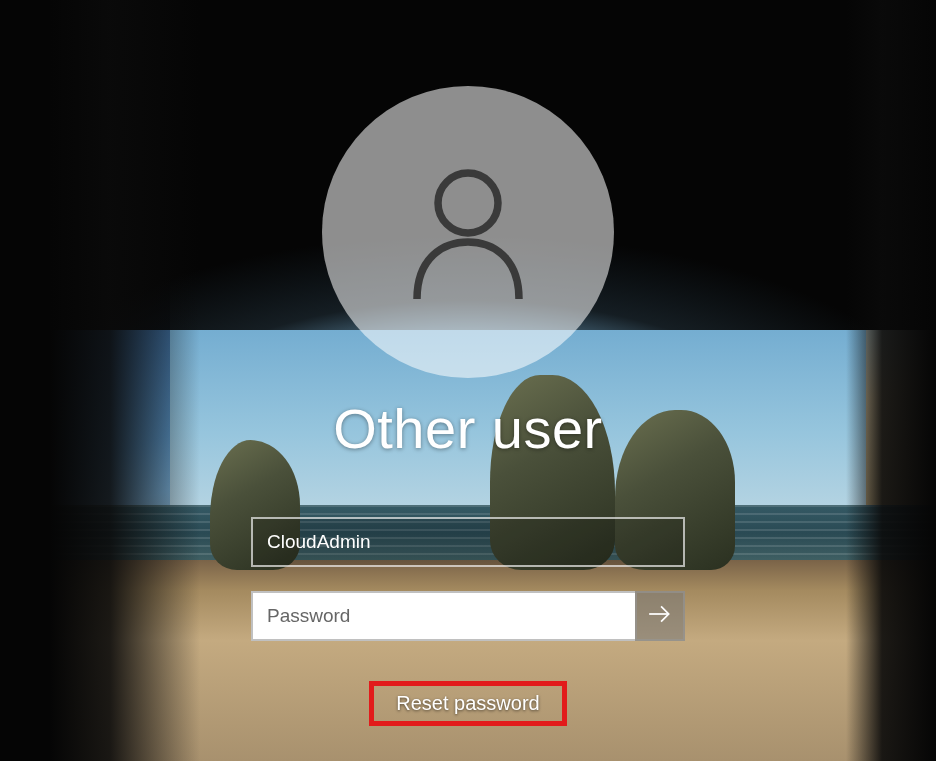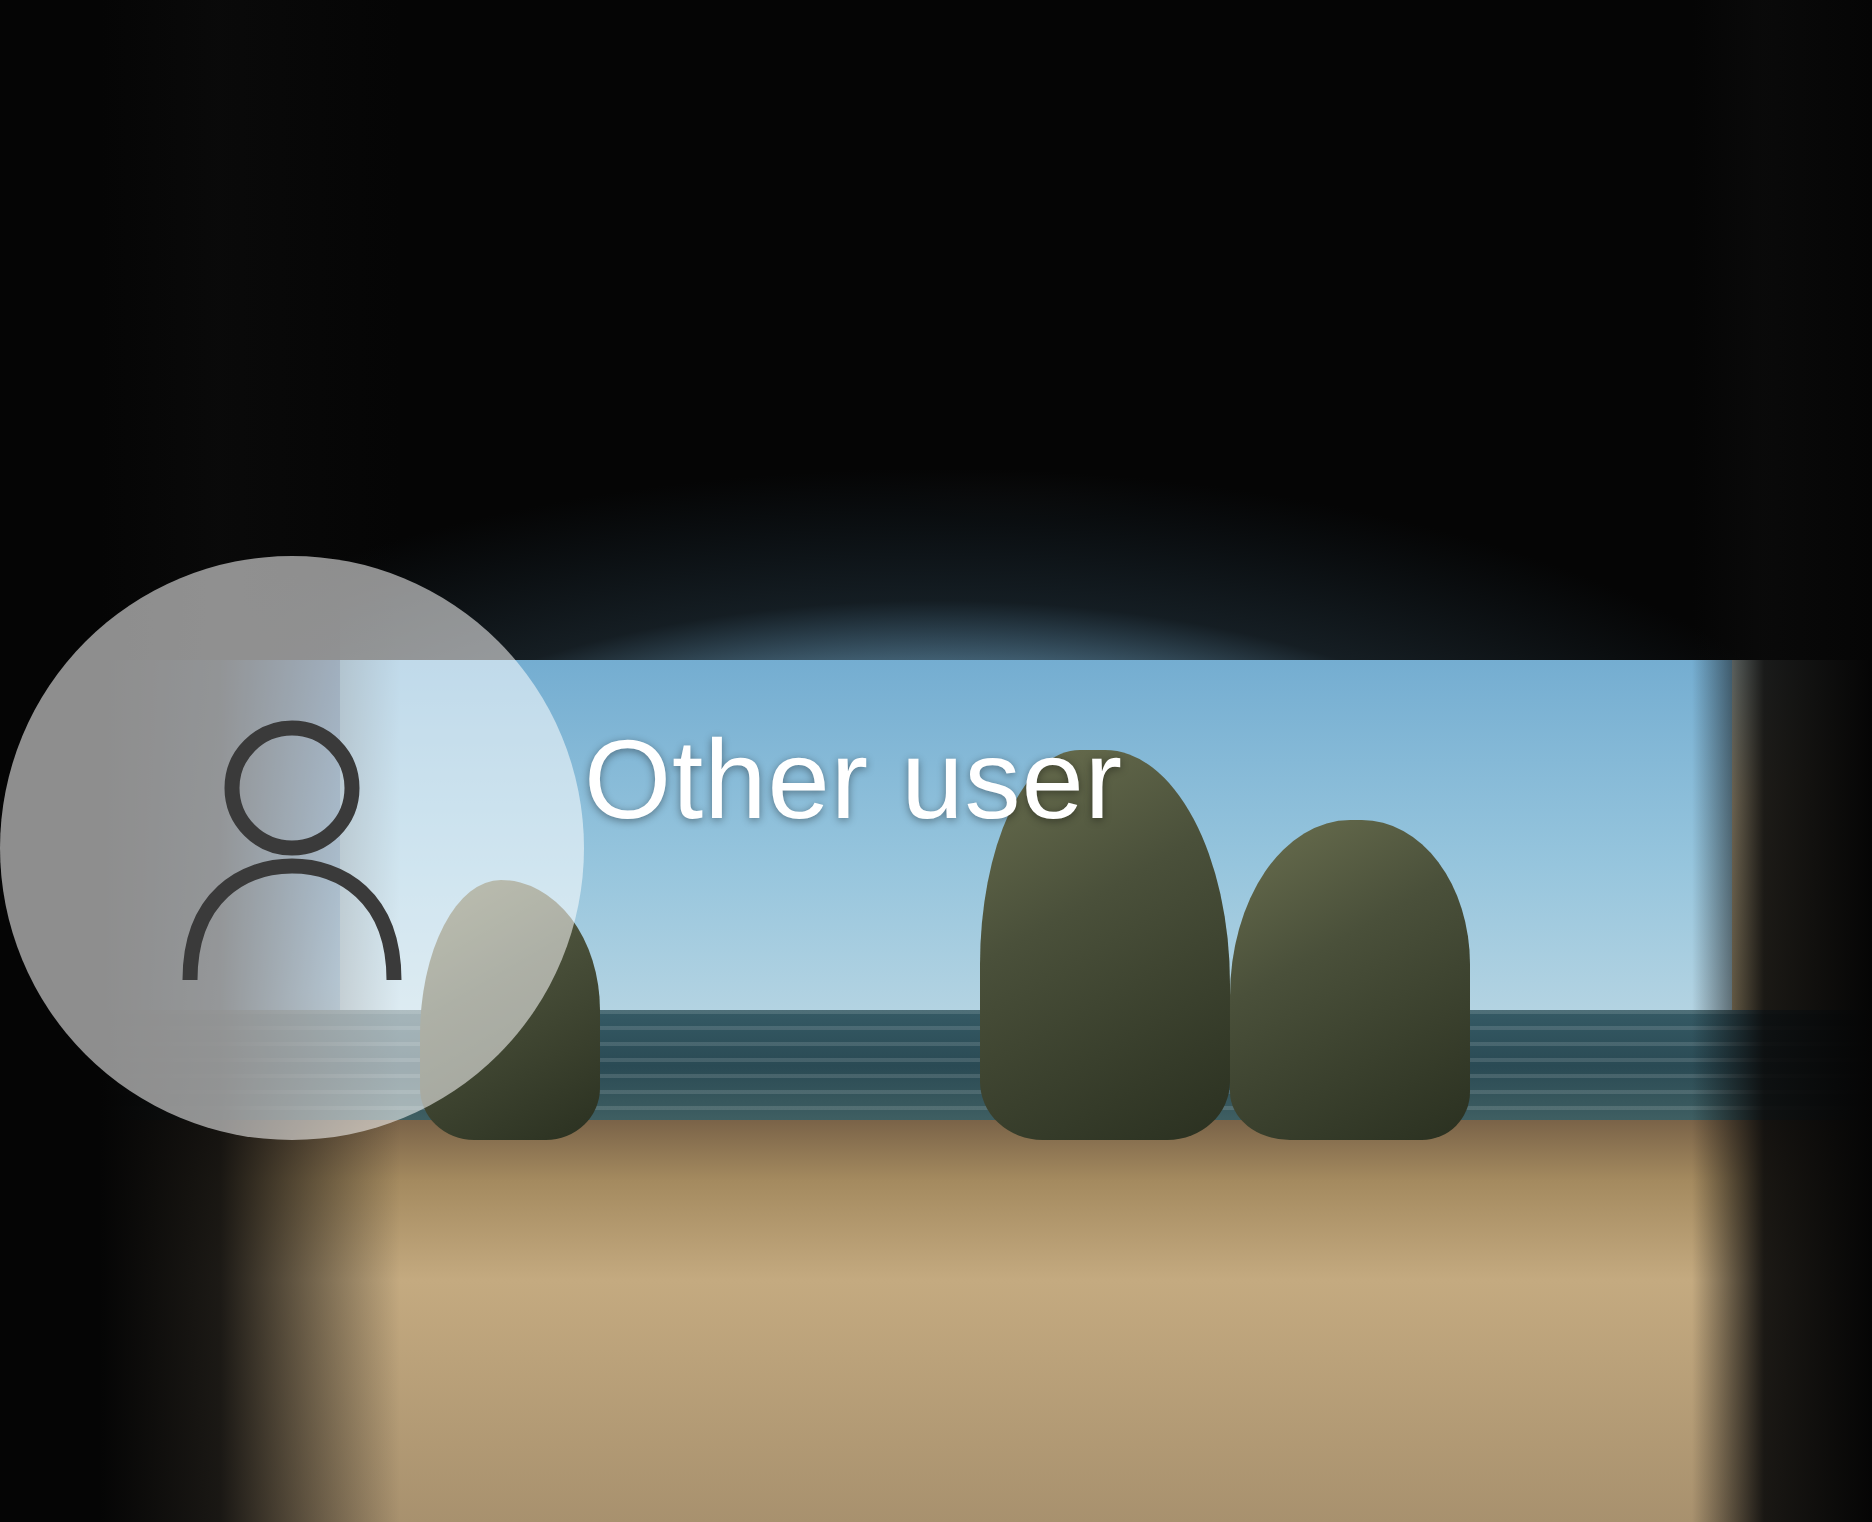--- a/index.html
+++ b/index.html
@@ -110,21 +110,21 @@
       top: 410px; left: 615px;
       width: 120px; height: 160px;
       border-radius: 50% 45% 20% 25% / 55% 45% 15% 15%;
     }
 
     .content {
       position: absolute;
       inset: 0;
       z-index: 10;
       display: flex;
-      flex-direction: row;
+      flex-direction: column;
       align-items: center;
     }
 
     .avatar {
       margin-top: 86px;
       width: 292px;
       height: 292px;
       border-radius: 50%;
       background: rgba(255,255,255,0.55);
       display: flex;
@@ -239,14 +239,35 @@
     <span>
       <svg viewBox="0 0 100 100" fill="none" stroke="#3a3a3a" stroke-width="5">
         <circle cx="50" cy="32" r="20"></circle>
         <path d="M16 96 C16 68 34 58 50 58 C66 58 84 68 84 96"></path>
       </svg>
     </span>
   </div>
 
   <div class="username-title">Other user</div>
 
+  <div class="fields">
+
+    <input type="text" class="username-field" value="CloudAdmin" style="">
+
+    <div class="password-row">
+      <input type="password" class="password-field" placeholder="Password" style="">
+      <div class="submit-btn">
+        <span>
+          <svg viewBox="0 0 24 24" fill="none" stroke="#ffffff" stroke-width="1.6">
+            <line x1="2" y1="12" x2="20" y2="12"></line>
+            <polyline points="13 5 20 12 13 19"></polyline>
+          </svg>
+        </span>
+      </div>
+    </div>
+
+    <div class="reset-wrap">
+      <span class="reset-link">Reset password</span>
+    </div>
+
+  </div>
 
 </div>
 
 </body></html>

